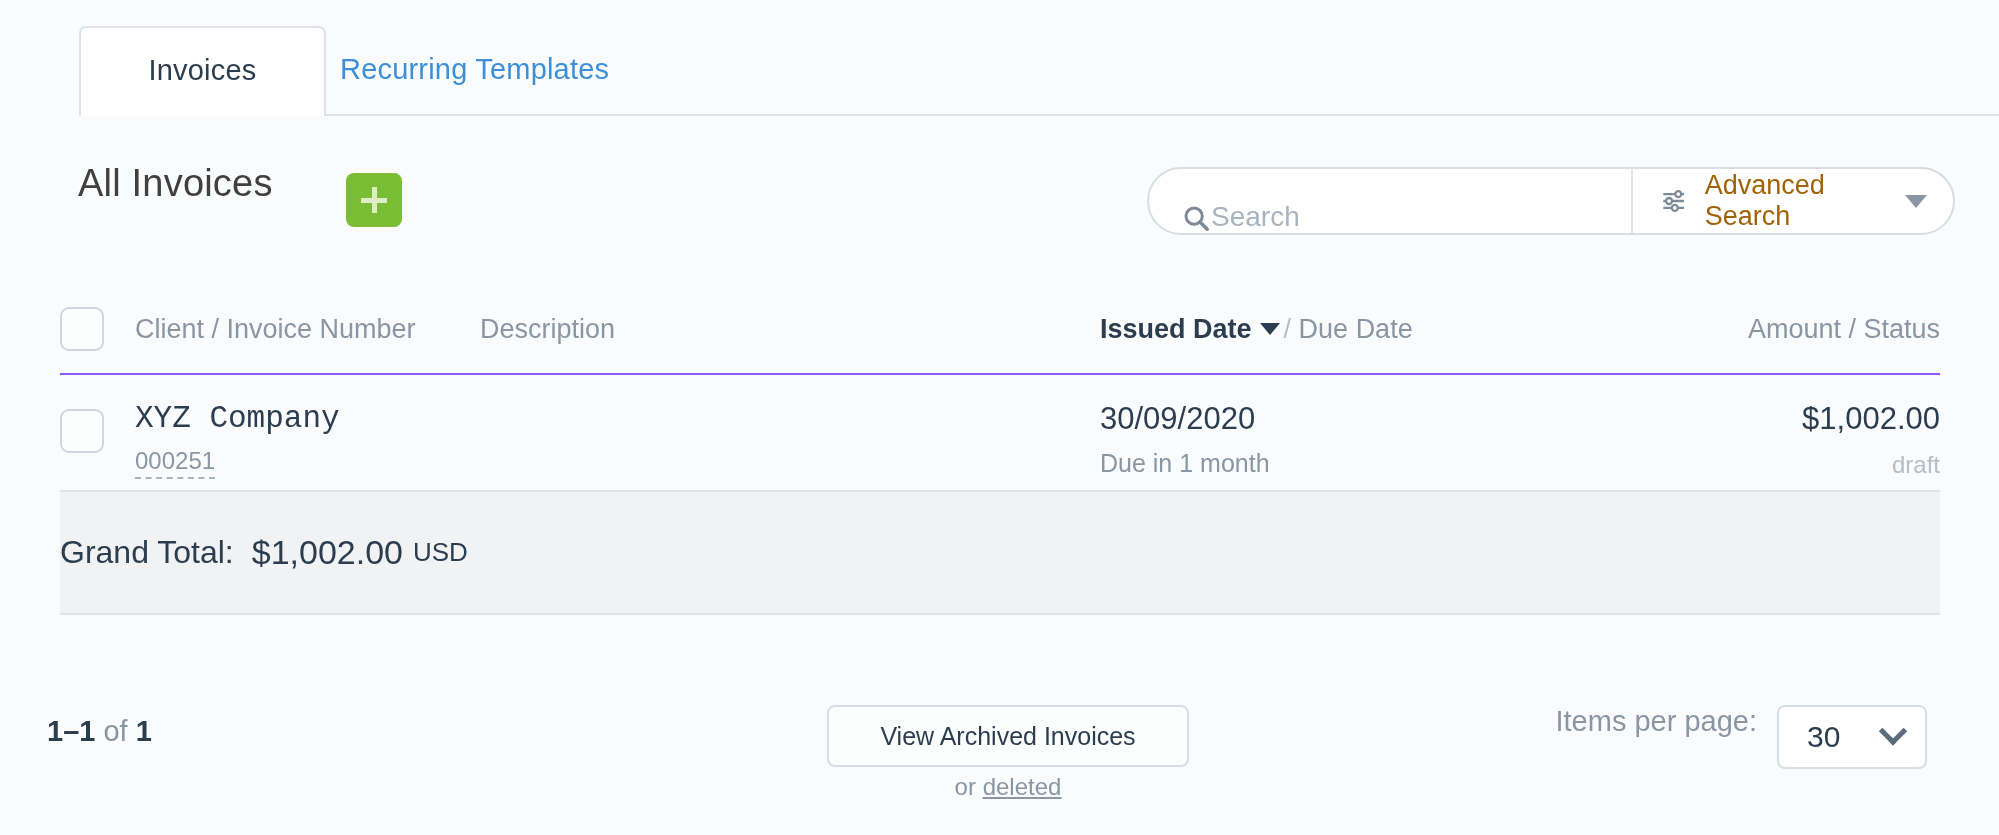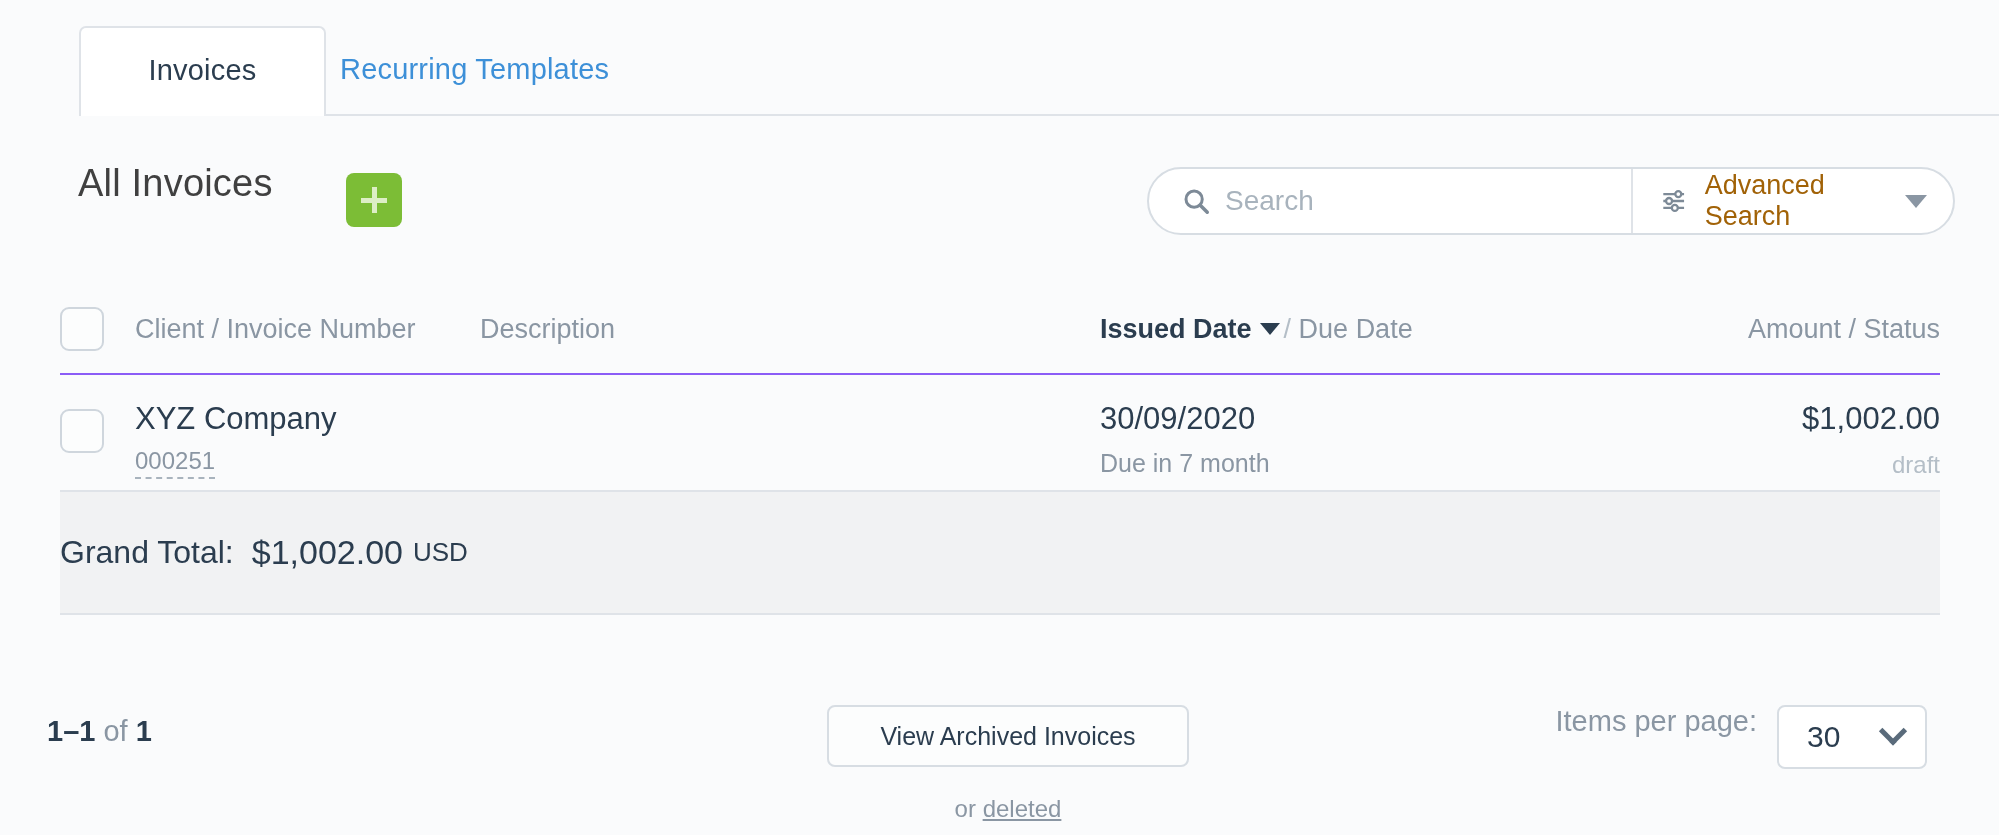--- a/index.html
+++ b/index.html
@@ -109,23 +109,22 @@
     background: #ffffff;
     border: 2px solid #d7dde3;
     border-radius: 34px;
     display: flex;
     align-items: stretch;
     overflow: hidden;
   }
   .search-left {
     flex: 0 0 484px;
     display: flex;
-    align-items: center;
+    align-items: flex-end;
     padding-left: 32px;
-    gap: 14px;
     border-right: 2px solid #dfe3e8;
   }
   .search-icon { flex: 0 0 auto; display: block; }
   .search-input {
     border: none;
     outline: none;
     background: transparent;
     font-family: "Liberation Sans", sans-serif;
     font-size: 28px;
     color: #2b3d4f;
@@ -196,21 +195,21 @@
   .sep-slash { color: #b4bec7; font-weight: normal; }
 
   
   .row {
     display: flex;
     align-items: flex-start;
     padding-top: 26px;
     height: 115px;
   }
   .row .c-check { padding-top: 8px; }
-  .client-name { font-size: 31px; color: #2b3d4f; line-height: 1.15; }
+  .client-name { font-size: 31px; color: #2b3d4f; line-height: 1.15; font-family: Liberation Mono, monospace; }
   .invoice-num {
     font-size: 24px;
     color: #8a96a3;
     margin-top: 10px;
     border-bottom: 2px dashed #a8b3bd;
     display: inline-block;
     padding-bottom: 2px;
     cursor: pointer;
   }
   .date-main { font-size: 31px; color: #2b3d4f; line-height: 1.15; }
@@ -261,21 +260,21 @@
     height: 62px;
     background: #fcfdfd;
     border: 2px solid #d7dde3;
     border-radius: 8px;
     font-family: "Liberation Sans", sans-serif;
     font-size: 25px;
     color: #2b3d4f;
     cursor: pointer;
   }
   .deleted-line {
-    margin-top: 28px;
+    margin-top: 6px;
     font-size: 24px;
     color: #8a96a3;
   }
   .deleted-link {
     color: #8a96a3;
     text-decoration: underline;
     cursor: pointer;
   }
 
   .perpage {
@@ -369,21 +368,21 @@
       <div class="c-check">
         <span class="chk"></span>
       </div>
       <div class="c-client">
         <div class="client-name">XYZ Company</div>
         <div class="invoice-num">000251</div>
       </div>
       <div class="c-desc"></div>
       <div class="c-date">
         <div class="date-main">30/09/2020</div>
-        <div class="date-sub">Due in 7 month</div>
+        <div class="date-sub">Due in 1 month</div>
       </div>
       <div class="c-amount">
         <div class="amt-main">$1,002.00</div>
         <div class="amt-sub">draft</div>
       </div>
     </div>
 
     <div class="grand-total">
       <span class="gt-label">Grand Total:</span>
       <span class="gt-amount">$1,002.00</span>

